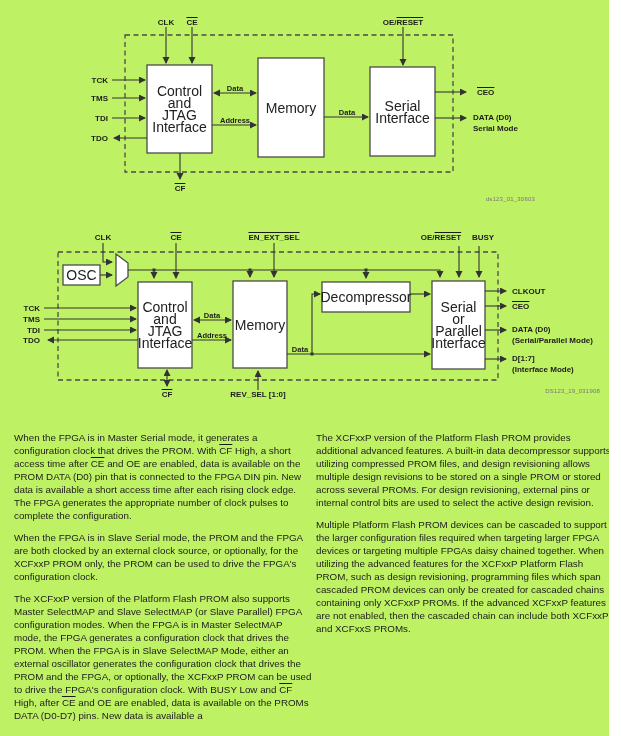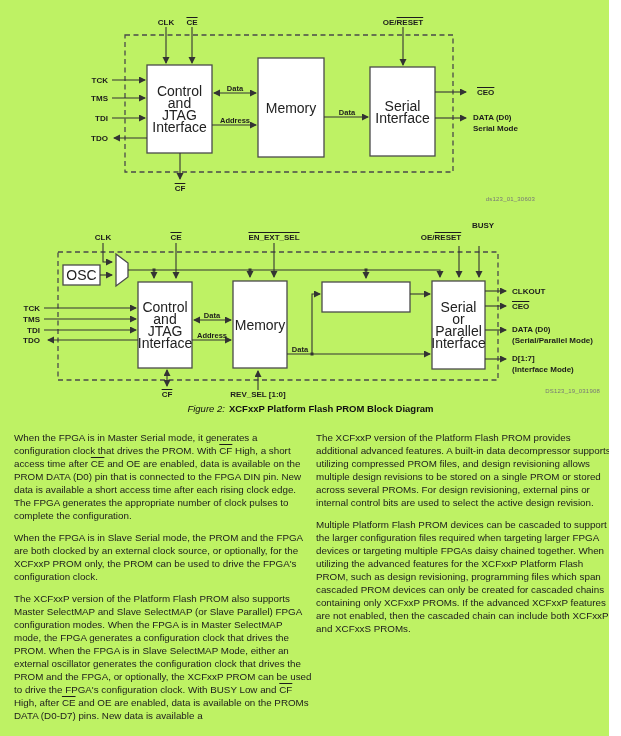--- a/index.html
+++ b/index.html
@@ -118,50 +118,48 @@
   <div class="lbl" style="left:477px;top:88px;"><span class="ovl">CEO</span></div>
   <div class="lbl" style="left:473px;top:113px;">DATA (D0)</div>
   <div class="lbl" style="left:473px;top:124px;">Serial Mode</div>
   <div class="lbl ctr" style="left:168px;top:184px;width:24px;"><span class="ovl">CF</span></div>
   <div class="figtag rgt" style="left:430px;top:196px;width:105px;">ds123_01_30603</div>
 
   <div class="lbl ctr" style="left:88px;top:233px;width:30px;">CLK</div>
   <div class="lbl ctr" style="left:161px;top:233px;width:30px;"><span class="ovl">CE</span></div>
   <div class="lbl ctr" style="left:234px;top:233px;width:80px;"><span class="ovl">EN_EXT_SEL</span></div>
   <div class="lbl ctr" style="left:401px;top:233px;width:80px;"><span>OE/</span><span class="ovl">RESET</span></div>
-  <div class="lbl ctr" style="left:463px;top:221px;width:40px;">BUSY</div>
+  <div class="lbl ctr" style="left:463px;top:233px;width:40px;">BUSY</div>
   <div class="blk-label" style="left:63px;top:265px;width:37px;height:20px;">OSC</div>
   <div class="lbl rgt" style="left:5px;top:304px;width:35px;">TCK</div>
   <div class="lbl rgt" style="left:5px;top:315px;width:35px;">TMS</div>
   <div class="lbl rgt" style="left:5px;top:326px;width:35px;">TDI</div>
   <div class="lbl rgt" style="left:5px;top:336px;width:35px;">TDO</div>
   <div class="blk-label" style="left:138px;top:282px;width:54px;height:86px;">Control
 and
 JTAG
 Interface</div>
   <div class="blk-label" style="left:233px;top:281px;width:54px;height:87px;">Memory</div>
+  <div class="blk-label" style="left:322px;top:282px;width:88px;height:30px;">Decompressor</div>
   <div class="blk-label" style="left:432px;top:281px;width:53px;height:88px;">Serial
 or
 Parallel
 Interface</div>
   <div class="lbl ctr" style="left:192px;top:311px;width:40px;font-size:7.5px;">Data</div>
   <div class="lbl ctr" style="left:192px;top:331px;width:40px;font-size:7.5px;">Address</div>
   <div class="lbl ctr" style="left:285px;top:345px;width:30px;font-size:7.5px;">Data</div>
   <div class="lbl" style="left:512px;top:287px;">CLKOUT</div>
   <div class="lbl" style="left:512px;top:302px;"><span class="ovl">CEO</span></div>
   <div class="lbl" style="left:512px;top:325px;">DATA (D0)</div>
   <div class="lbl" style="left:512px;top:336px;">(Serial/Parallel Mode)</div>
   <div class="lbl" style="left:512px;top:354px;">D[1:7]</div>
   <div class="lbl" style="left:512px;top:365px;">(Interface Mode)</div>
   <div class="lbl ctr" style="left:155px;top:390px;width:24px;"><span class="ovl">CF</span></div>
   <div class="lbl ctr" style="left:218px;top:390px;width:80px;">REV_SEL [1:0]</div>
   <div class="figtag rgt" style="left:495px;top:388px;width:105px;">DS123_19_031908</div>
-  <div class="caption" style="top:403px;">
-    <span class="cap-label">Figure 2:</span><span class="cap-title">XCFxxP Platform Flash PROM Block Diagram</span>
-  </div>
 
   <div class="col" style="left:14px;">
     <p><span>When the FPGA is in Master Serial mode, it generates a configuration clock that drives the PROM. With </span><span class="ovl">CF</span><span> High, a short access time after </span><span class="ovl">CE</span><span> and OE are enabled, data is available on the PROM DATA (D0) pin that is connected to the FPGA DIN pin. New data is available a short access time after each rising clock edge. The FPGA generates the appropriate number of clock pulses to complete the configuration.</span></p>
     <p><span>When the FPGA is in Slave Serial mode, the PROM and the FPGA are both clocked by an external clock source, or optionally, for the XCFxxP PROM only, the PROM can be used to drive the FPGA's configuration clock.</span></p>
     <p><span>The XCFxxP version of the Platform Flash PROM also supports Master SelectMAP and Slave SelectMAP (or Slave Parallel) FPGA configuration modes. When the FPGA is in Master SelectMAP mode, the FPGA generates a configuration clock that drives the PROM. When the FPGA is in Slave SelectMAP Mode, either an external oscillator generates the configuration clock that drives the PROM and the FPGA, or optionally, the XCFxxP PROM can be used to drive the FPGA's configuration clock. With BUSY Low and </span><span class="ovl">CF</span><span> High, after </span><span class="ovl">CE</span><span> and OE are enabled, data is available on the PROMs DATA (D0-D7) pins. New data is available a</span></p>
   </div>
   <div class="col" style="left:316px;">
     <p><span>The XCFxxP version of the Platform Flash PROM provides additional advanced features. A built-in data decompressor supports utilizing compressed PROM files, and design revisioning allows multiple design revisions to be stored on a single PROM or stored across several PROMs. For design revisioning, external pins or internal control bits are used to select the active design revision.</span></p>
     <p><span>Multiple Platform Flash PROM devices can be cascaded to support the larger configuration files required when targeting larger FPGA devices or targeting multiple FPGAs daisy chained together. When utilizing the advanced features for the XCFxxP Platform Flash PROM, such as design revisioning, programming files which span cascaded PROM devices can only be created for cascaded chains containing only XCFxxP PROMs. If the advanced XCFxxP features are not enabled, then the cascaded chain can include both XCFxxP and XCFxxS PROMs.</span></p>
   </div>

